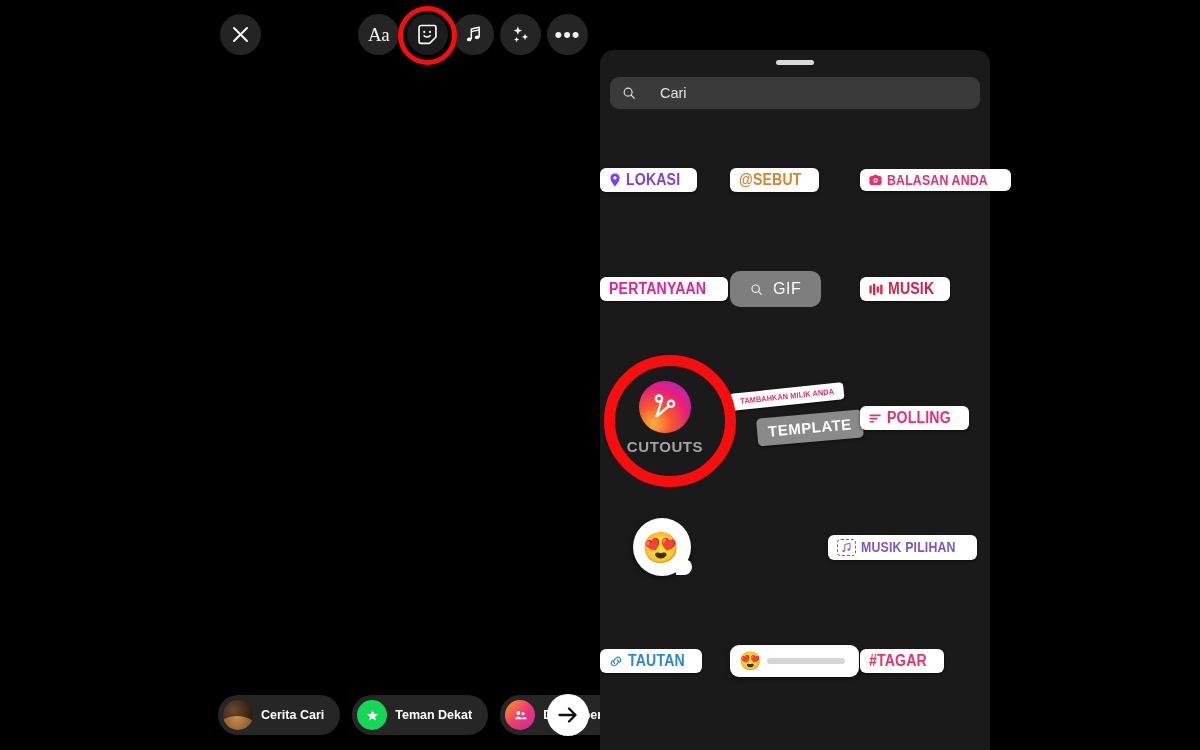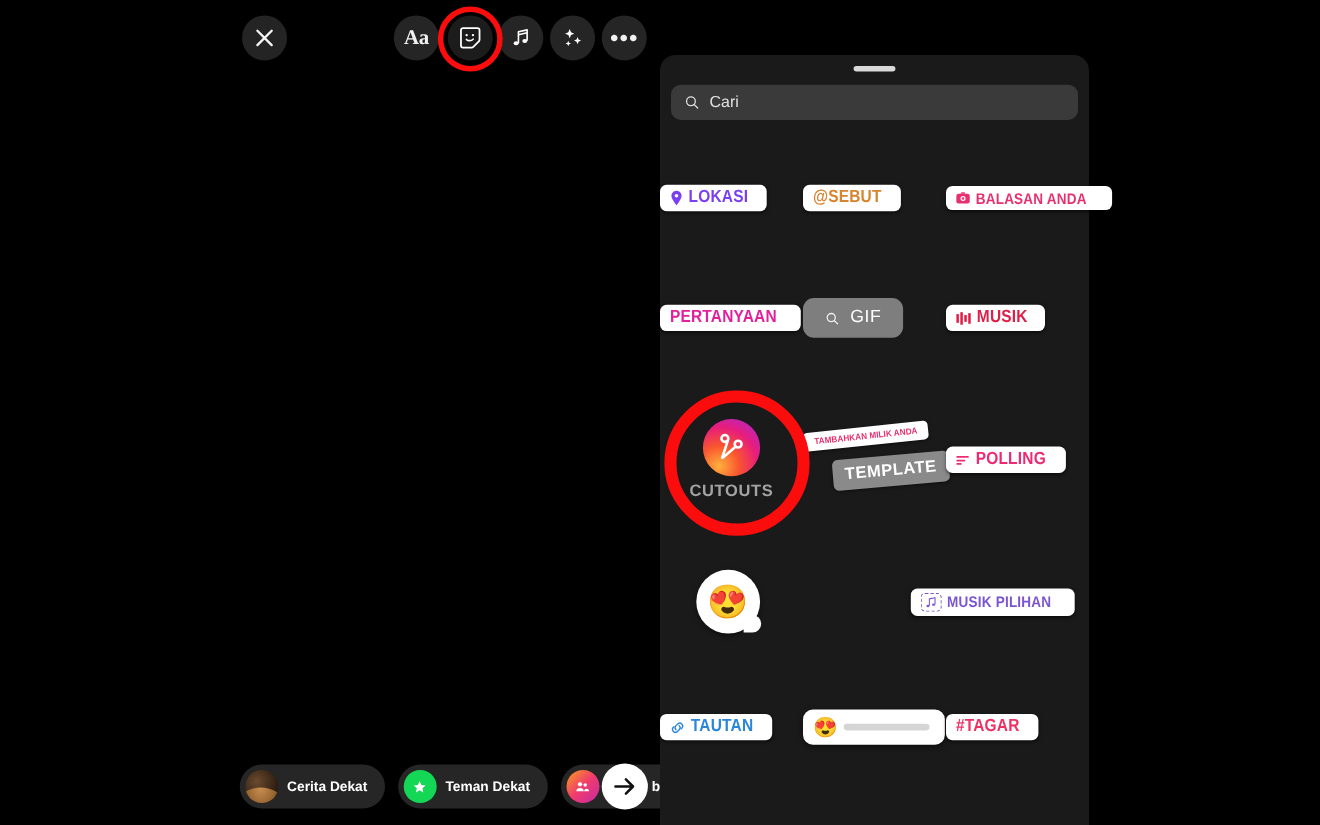--- a/index.html
+++ b/index.html
@@ -19,21 +19,21 @@
     background: #252525;
     display: flex; align-items: center; justify-content: center;
     color: #fff;
   }
   .circ-btn.close { left: 220px; background: #242424; }
   .btn-aa   { left: 358px; }
   .btn-stk  { left: 407px; background: #1c1c1c; }
   .btn-mus  { left: 453px; }
   .btn-eff  { left: 500px; }
   .btn-more { left: 547px; }
-  .aa-label { font-size: 19px; font-weight: 700; letter-spacing: -0.5px; color: #f2f2f2; font-family: "Liberation Serif", serif;}
+  .aa-label { font-size: 19px; font-weight: 400; letter-spacing: -0.5px; color: #f2f2f2; font-family: "Liberation Serif", serif;}
   .dots { font-size: 22px; line-height: 10px; color: #f2f2f2; letter-spacing: 1px; }
 
   .highlight-ring {
     position: absolute;
     border: 5px solid #fc0d0d;
     border-radius: 50%;
     box-sizing: border-box;
     pointer-events: none;
   }
   .ring-top { left: 398px; top: 6px; width: 59px; height: 59px; }
@@ -58,21 +58,21 @@
 
   
   .tray {
     position: absolute; left: 600px; top: 50px; width: 390px; height: 700px;
     background: #1a1a1a; border-radius: 14px 14px 0 0;
   }
   .grabber { position: absolute; left: 50%; transform: translateX(-50%); top: 10px;
              width: 38px; height: 5px; border-radius: 3px; background: #d9d9d9; }
   .search {
     position: absolute; left: 10px; top: 27px; width: 370px; height: 32px;
-    background: #3a3a3a; border-radius: 9px; display: flex; align-items: center; gap: 9px; padding: 0 12px;
+    background: #3a3a3a; border-radius: 9px; display: flex; align-items: center; gap: 24px; padding: 0 12px;
   }
   .search-text { color: #e2e2e2; font-size: 14.5px; }
 
   .grid { position: absolute; left: 0; top: 80px; width: 390px; }
   .row { display: flex; justify-content: space-around; align-items: center; }
   .cell { display: flex; align-items: center; position: relative; }
 
   
   .pill {
     background: #fff; border-radius: 6px; padding: 4px 9px;
@@ -200,21 +200,21 @@
       <span class="dots">•••</span>
     </div>
 
     <div class="highlight-ring ring-top"></div>
   </div>
 
   <div class="share-bar">
 
     <div class="chip">
       <span class="chip-av av-story"></span>
-      <span class="chip-label">Cerita Dekat</span>
+      <span class="chip-label">Cerita Cari</span>
     </div>
 
     <div class="chip">
       <span class="chip-av av-close">
         <svg width="15" height="15" viewBox="0 0 24 24">
           <path d="M12 3.5l2.6 5.6 6 .7-4.5 4.1 1.3 6-5.4-3.1-5.4 3.1 1.3-6L3.4 9.8l6-.7z" fill="#fff"></path>
         </svg>
       </span>
       <span class="chip-label">Teman Dekat</span>
     </div>

